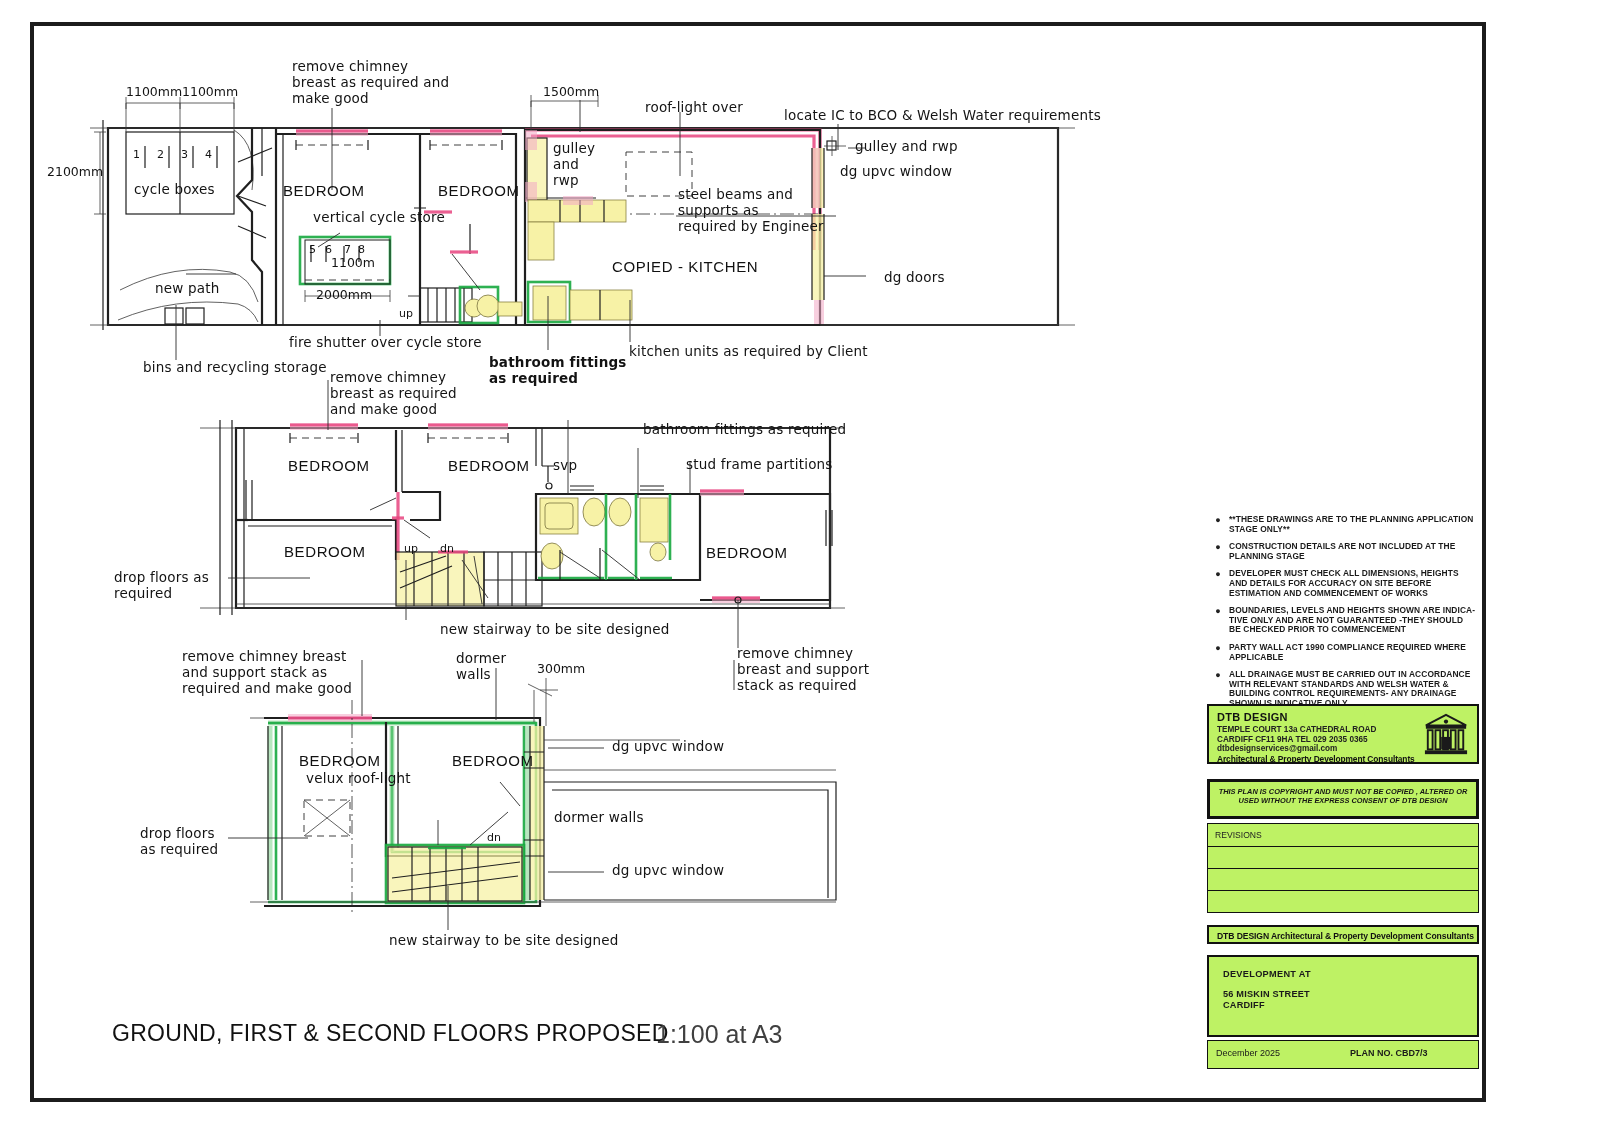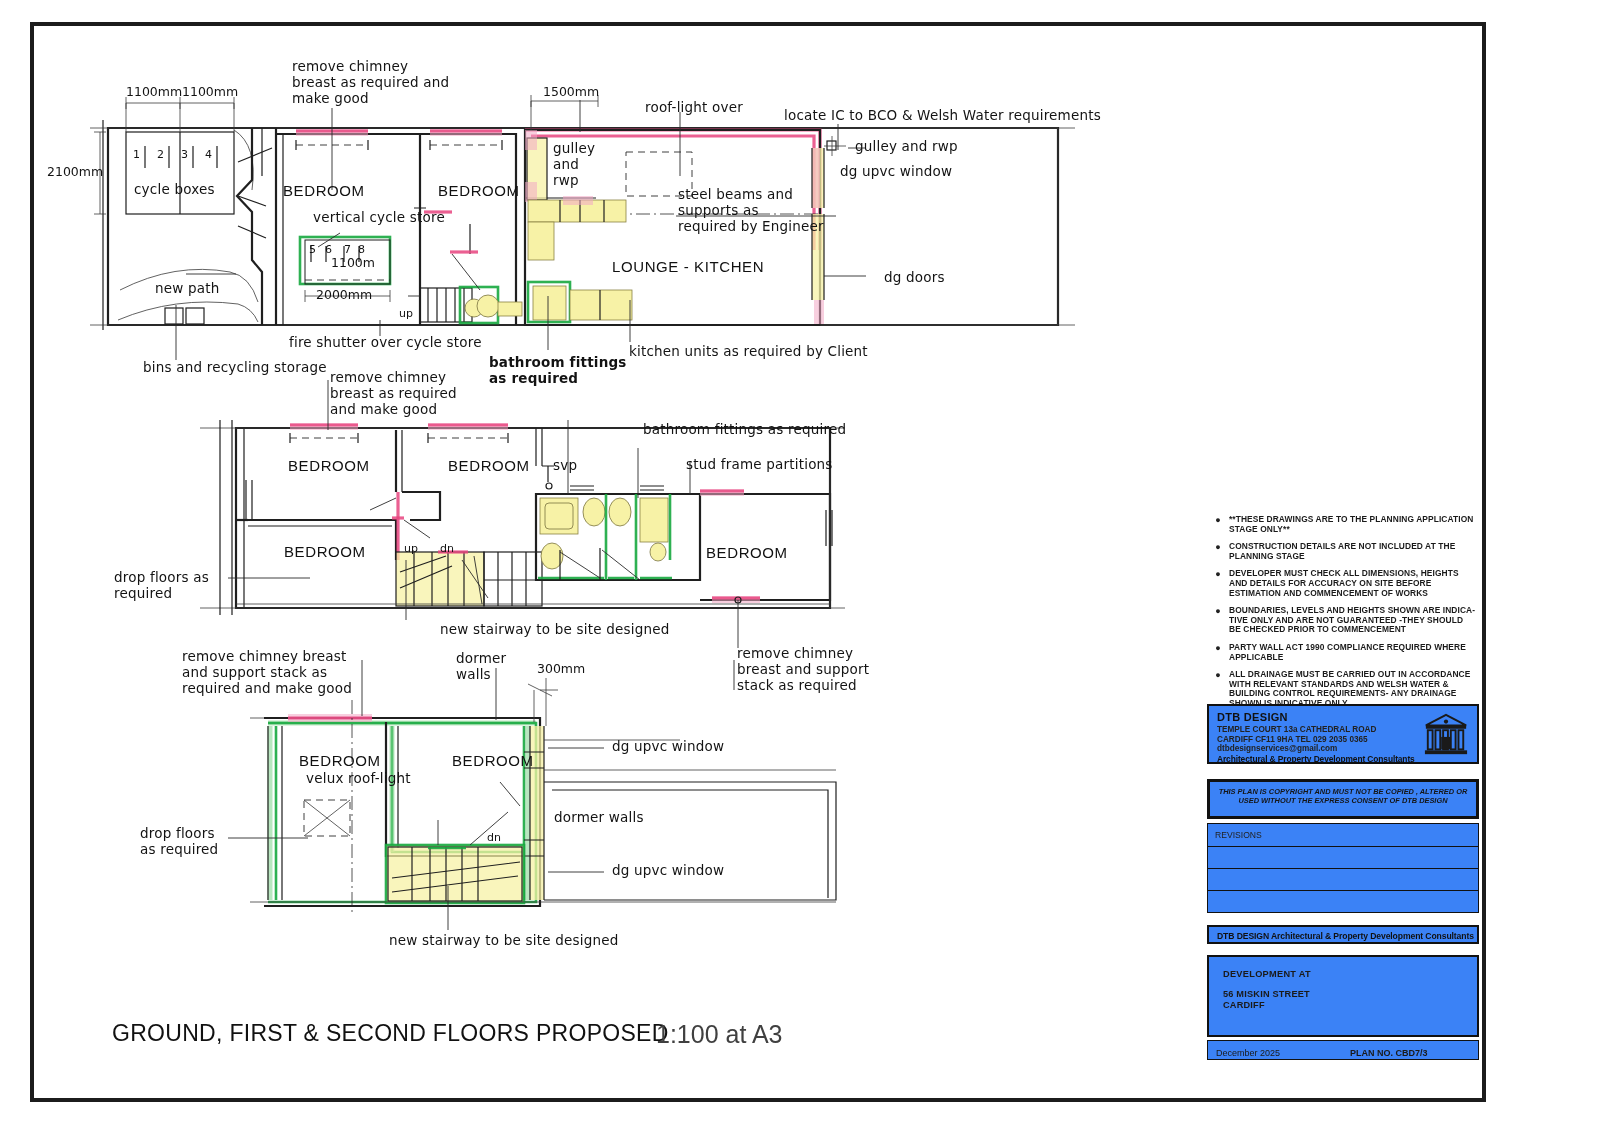--- a/index.html
+++ b/index.html
@@ -23,21 +23,21 @@
   .scaletxt{position:absolute;left:628px;top:1020px;font-size:25px;color:#404040;white-space:nowrap;margin-left:28px;}
 
   
   .notelist{position:absolute;left:1207px;top:515px;width:270px;}
   .nl-row{display:flex;margin-bottom:8px;}
   .nl-bullet{width:22px;flex:0 0 22px;text-align:center;font-size:9px;line-height:11px;color:#222;}
   .nl-text{font-family:"Liberation Sans", sans-serif;font-size:8.4px;line-height:9.6px;
            font-weight:bold;color:#1a1a1a;letter-spacing:.1px;}
 
   
-  .tb{position:absolute;box-sizing:border-box;background:#3b82f6;}
+  .tb{position:absolute;box-sizing:border-box;background:#bef264;}
   .tb-company{left:1207px;top:704px;width:272px;height:60px;border:2px solid #111;}
   .tb-company .cname{position:absolute;left:8px;top:5px;font-size:11px;font-weight:bold;letter-spacing:.3px;}
   .tb-company .caddr{position:absolute;left:8px;top:19px;font-size:8.2px;line-height:9.5px;font-weight:bold;color:#222;}
   .tb-company .cstrap{position:absolute;left:8px;top:48px;font-size:8.4px;font-weight:bold;letter-spacing:-.1px;text-align:center;}
   .logo{position:absolute;right:8px;top:6px;width:46px;height:46px;}
 
   .tb-copy{left:1207px;top:779px;width:272px;height:40px;border:3px solid #111;}
   .tb-copy p{margin:0;padding:5px 6px 0 6px;text-align:center;font-size:7.4px;line-height:9px;
              font-style:italic;font-weight:bold;color:#151515;}
 
@@ -47,21 +47,21 @@
   .tb-revrow2{left:1207px;top:869px;width:272px;height:22px;border:1.5px solid #111;border-top:none;}
   .tb-revrow3{left:1207px;top:891px;width:272px;height:22px;border:1.5px solid #111;border-top:none;}
 
   .tb-strap{left:1207px;top:925px;width:272px;height:19px;border:2px solid #111;}
   .tb-strap span{position:absolute;left:8px;top:4px;font-size:8.6px;font-weight:bold;letter-spacing:-.1px;}
 
   .tb-dev{left:1207px;top:955px;width:272px;height:82px;border:2px solid #111;}
   .tb-dev .dl{position:absolute;left:14px;top:12px;font-size:9.2px;font-weight:bold;letter-spacing:.3px;color:#1a1a1a;}
   .tb-dev .da{position:absolute;left:14px;top:32px;font-size:9.2px;line-height:11px;font-weight:bold;letter-spacing:.2px;color:#1a1a1a;}
 
-  .tb-foot{left:1207px;top:1040px;width:272px;height:20px;border:1.5px solid #111;}
+  .tb-foot{left:1207px;top:1040px;width:272px;height:29px;border:1.5px solid #111;}
   .tb-foot .fd{position:absolute;left:8px;top:7px;font-size:9px;color:#1a1a1a;}
   .tb-foot .fp{position:absolute;left:142px;top:7px;font-size:9px;font-weight:bold;color:#1a1a1a;}
 </style>
 </head>
 <body>
 
 <div class="sheet">
   <div class="frame"></div>
 
   <svg class="svgwrap" viewBox="0 0 1600 1131">
@@ -383,21 +383,21 @@
   <div class="tiny" style="left:205px;top:148px;">4</div>
   <div class="note" style="left:134px;top:181px;">cycle boxes</div>
 
   <div class="tiny" style="left:309px;top:243px;">5</div>
   <div class="tiny" style="left:325px;top:243px;">6</div>
   <div class="tiny" style="left:344px;top:243px;">7</div>
   <div class="tiny" style="left:358px;top:243px;">8</div>
 
   <div class="room" style="left:283px;top:182px;">BEDROOM</div>
   <div class="room" style="left:438px;top:182px;">BEDROOM</div>
-  <div class="room" style="left:612px;top:258px;">LOUNGE - KITCHEN</div>
+  <div class="room" style="left:612px;top:258px;">COPIED - KITCHEN</div>
 
   <div class="note" style="left:292px;top:58px;">remove chimney
 breast as required and
 make good</div>
   <div class="note" style="left:645px;top:99px;">roof-light over</div>
   <div class="note" style="left:784px;top:107px;">locate IC to BCO &amp; Welsh Water requirements</div>
   <div class="note" style="left:553px;top:140px;">gulley
 and
 rwp</div>
   <div class="note" style="left:855px;top:138px;">gulley and rwp</div>

